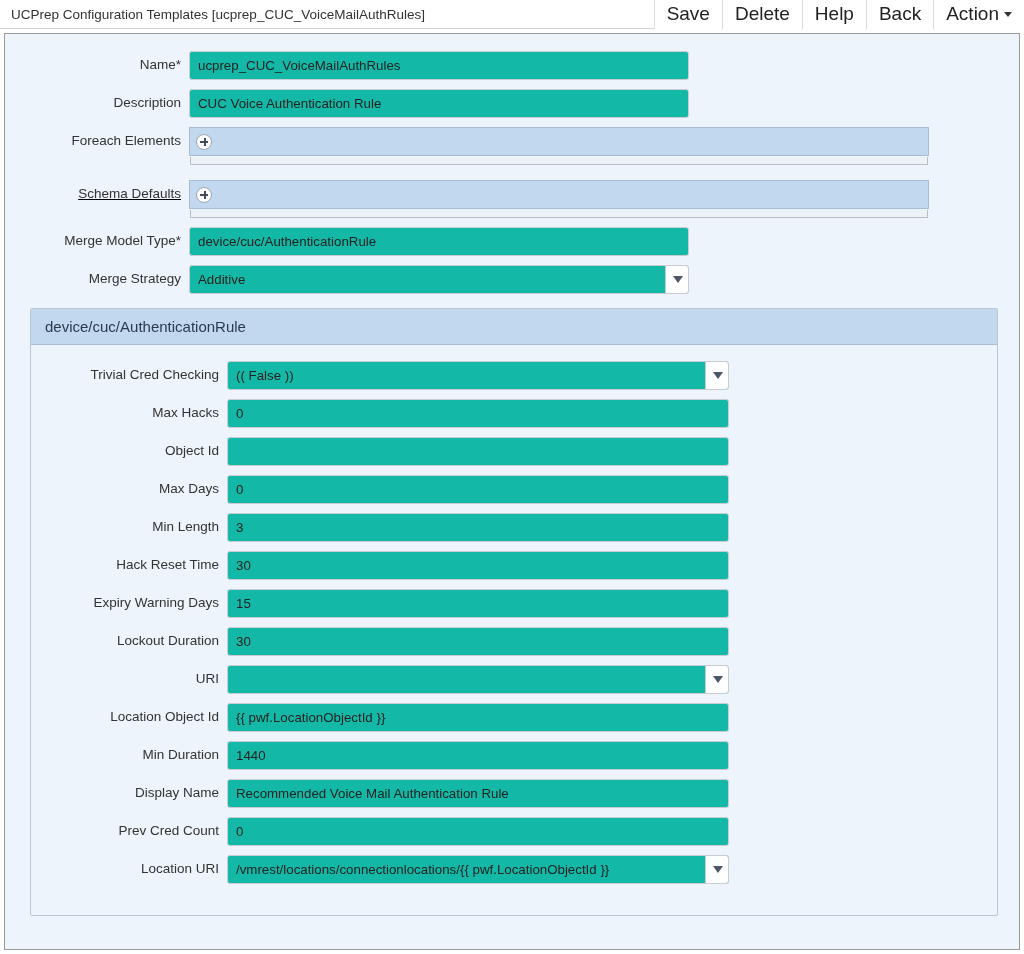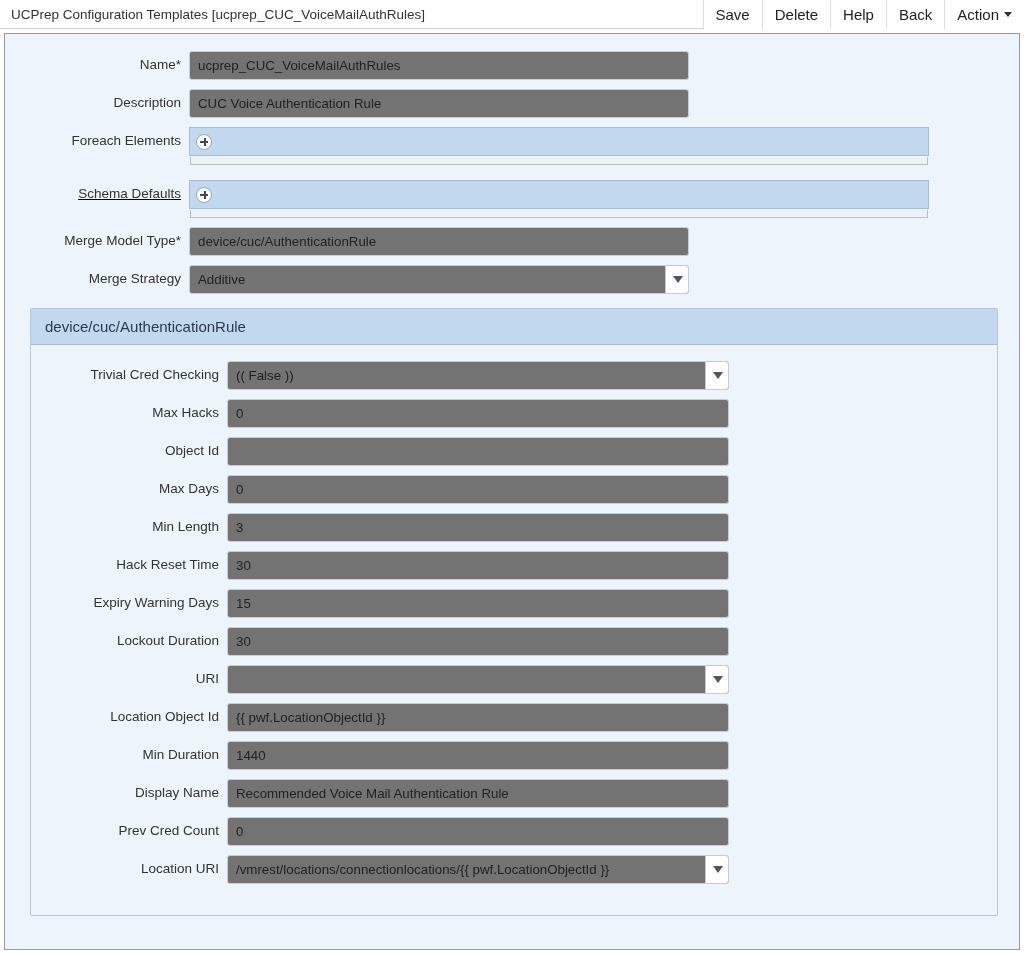--- a/index.html
+++ b/index.html
@@ -31,21 +31,21 @@
   #titlebar-actions {
     display: flex;
     align-items: stretch;
     height: 29px;
     flex: 0 0 auto;
   }
   .tb-btn {
     display: flex;
     align-items: center;
     padding: 0 12px;
-    font-size: 15px;
+    font-size: 19px;
     color: #222222;
     border-left: 1px solid #dddddd;
     white-space: nowrap;
     cursor: pointer;
     background: #ffffff;
   }
   .caret {
     display: inline-block;
     margin-left: 5px;
     width: 0; height: 0;
@@ -85,21 +85,21 @@
   
   #outer-form { padding-top: 17px; }
   #outer-form .lbl { width: 184px; padding-right: 8px; }
   .ctrl-outer { width: 500px; flex: 0 0 auto; }
 
   
   .inp {
     display: block;
     width: 100%;
     height: 29px;
-    background: #737373;
+    background: #14b8a6;
     border: 1px solid #c9ccd1;
     border-radius: 3px;
     font-size: 13.3px;
     color: #222222;
     line-height: 27px;
     padding: 0 8px;
     overflow: hidden;
     white-space: nowrap;
     font-family: "Liberation Sans", sans-serif;
   }

